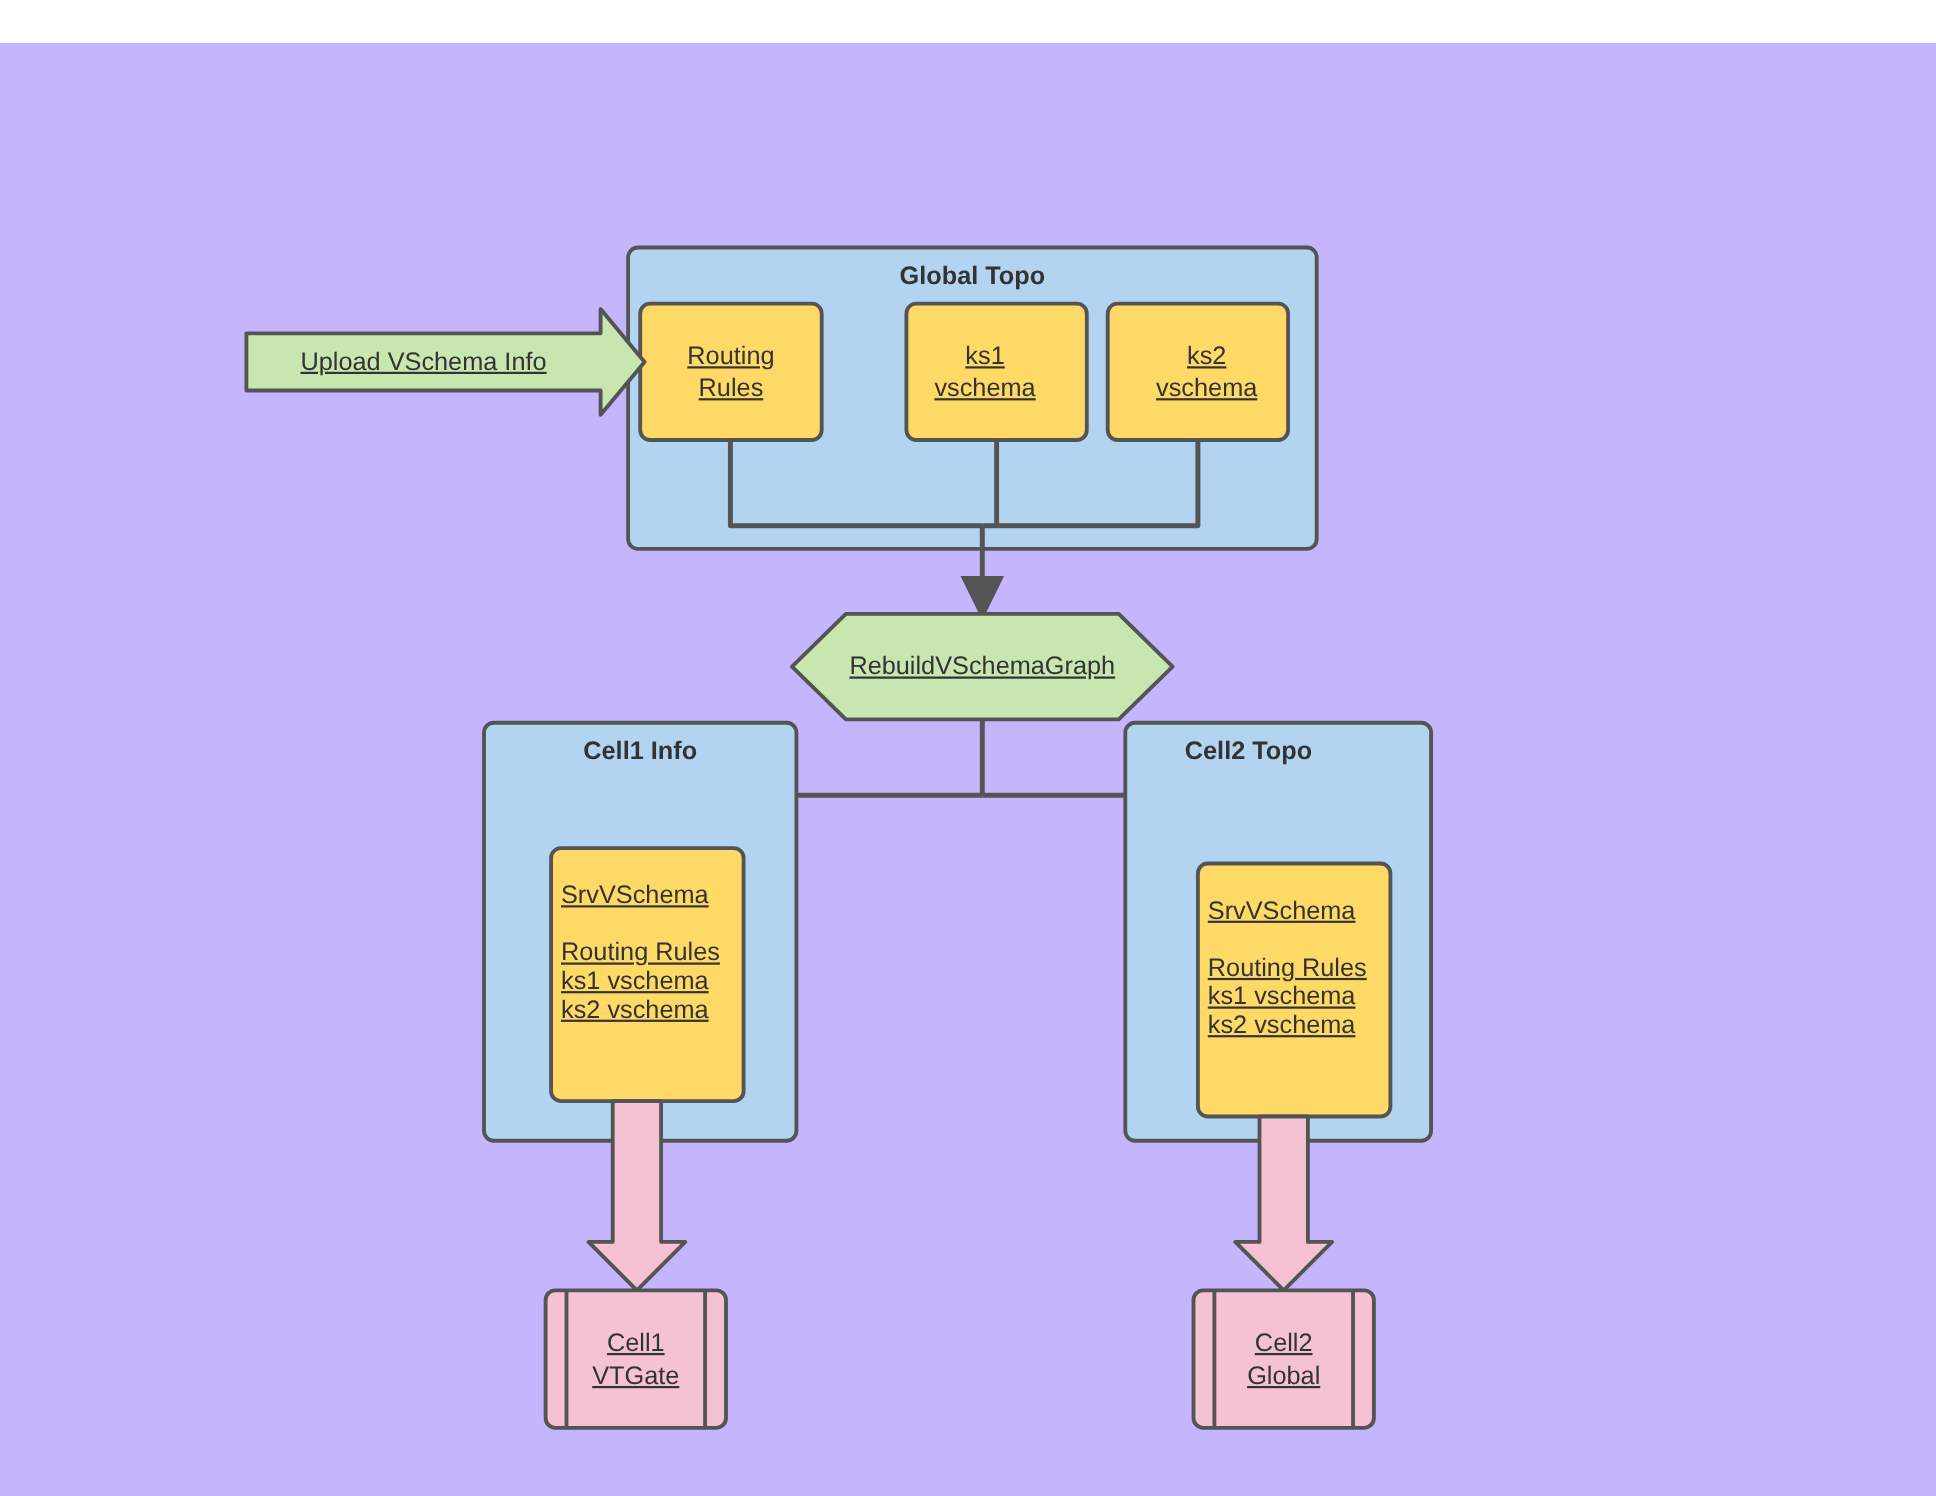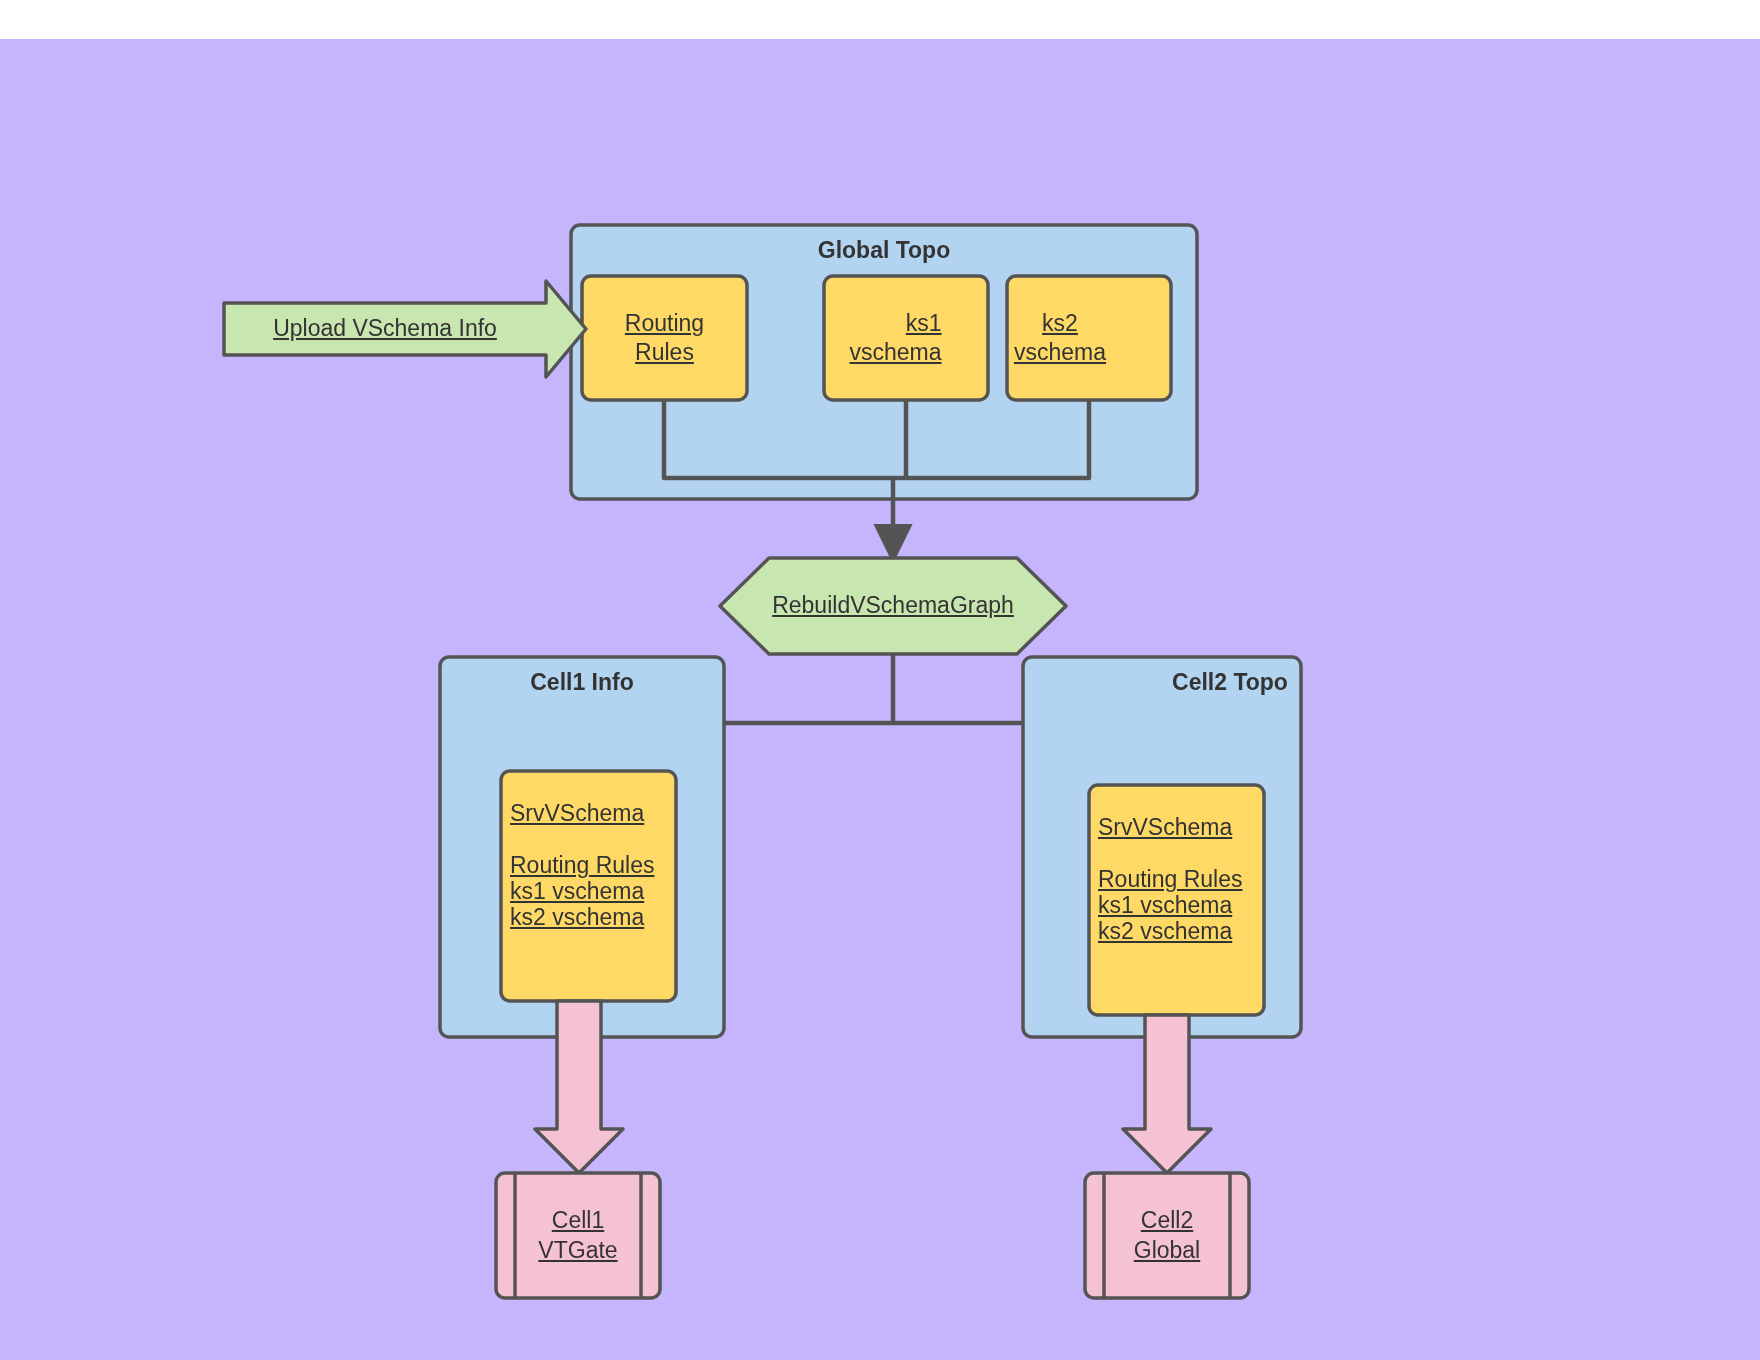--- a/index.html
+++ b/index.html
@@ -100,33 +100,33 @@
       <line x1="1104" y1="1134" x2="1104" y2="1259" stroke="#545454" stroke-width="3.5"></line>
       <line x1="1230" y1="1134" x2="1230" y2="1259" stroke="#545454" stroke-width="3.5"></line>
     </g>
   </svg>
 
   <div class="node-label title-label" style="left:571px; top:194px; width:626px; height:34px;">Global Topo</div>
 
   <div class="node-label box-label" style="left:582px; top:237px; width:165px; height:124px;">Routing
 Rules</div>
 
-  <div class="node-label box-label" style="left:824px; top:237px; width:143px; height:124px;text-align:right;">ks1
+  <div class="node-label box-label" style="left:824px; top:237px; width:143px; height:124px;">ks1
 vschema</div>
 
-  <div class="node-label box-label" style="left:970px; top:237px; width:180px; height:124px;">ks2
+  <div class="node-label box-label" style="left:1007px; top:237px; width:180px; height:124px;">ks2
 vschema</div>
 
   <div class="node-label box-label" style="left:224px; top:264px; width:322px; height:52px;">Upload VSchema Info</div>
 
   <div class="node-label box-label" style="left:720px; top:519px; width:346px; height:96px;">RebuildVSchemaGraph</div>
 
   <div class="node-label title-label" style="left:440px; top:626px; width:284px; height:34px;">Cell1 Info</div>
 
-  <div class="node-label title-label" style="left:1082px; top:626px; width:224px; height:34px;padding-left:36px;">Cell2 Topo</div>
+  <div class="node-label title-label" style="left:1023px; top:626px; width:224px; height:34px;">Cell2 Topo</div>
 
   <div class="node-label box-label left-label" style="left:510px; top:760px; width:160px; height:30px;">SrvVSchema</div>
   <div class="node-label box-label left-label" style="left:510px; top:812px; width:160px; height:30px;">Routing Rules</div>
   <div class="node-label box-label left-label" style="left:510px; top:838px; width:160px; height:30px;">ks1 vschema</div>
   <div class="node-label box-label left-label" style="left:510px; top:864px; width:160px; height:30px;">ks2 vschema</div>
 
   <div class="node-label box-label left-label" style="left:1098px; top:774px; width:160px; height:30px;">SrvVSchema</div>
   <div class="node-label box-label left-label" style="left:1098px; top:826px; width:160px; height:30px;">Routing Rules</div>
   <div class="node-label box-label left-label" style="left:1098px; top:852px; width:160px; height:30px;">ks1 vschema</div>
   <div class="node-label box-label left-label" style="left:1098px; top:878px; width:160px; height:30px;">ks2 vschema</div>

